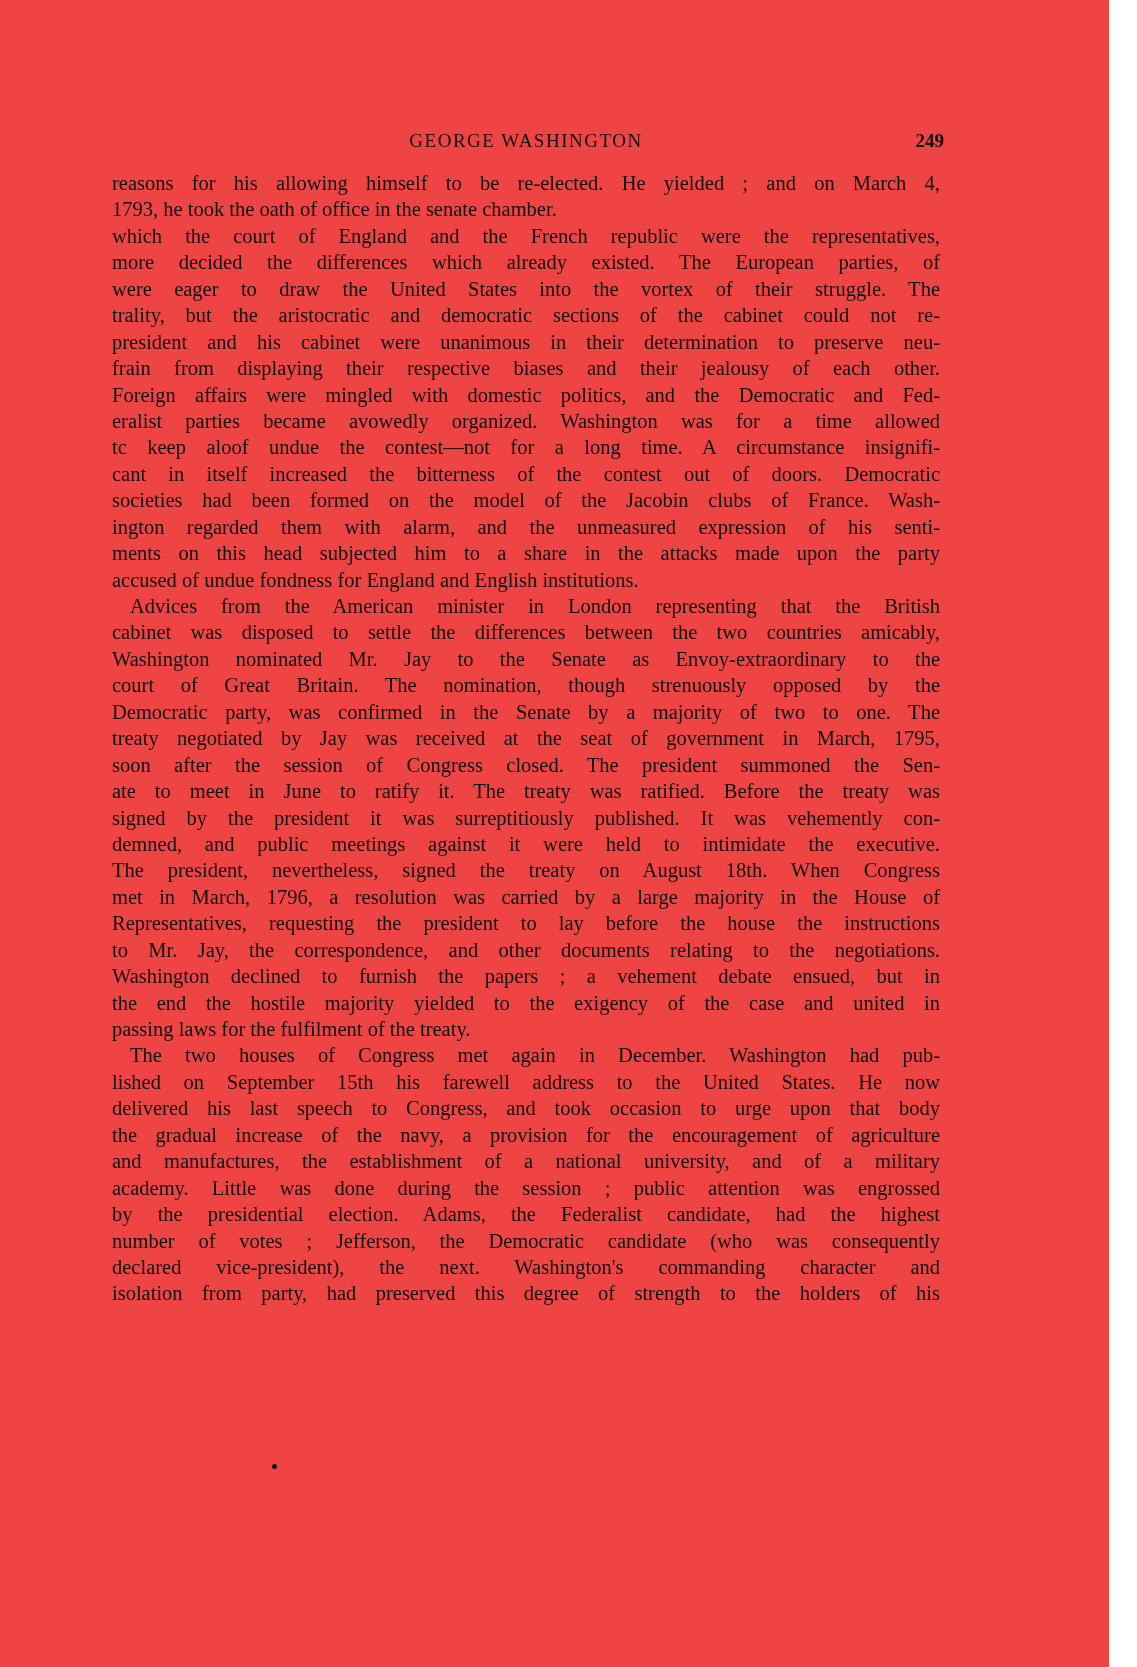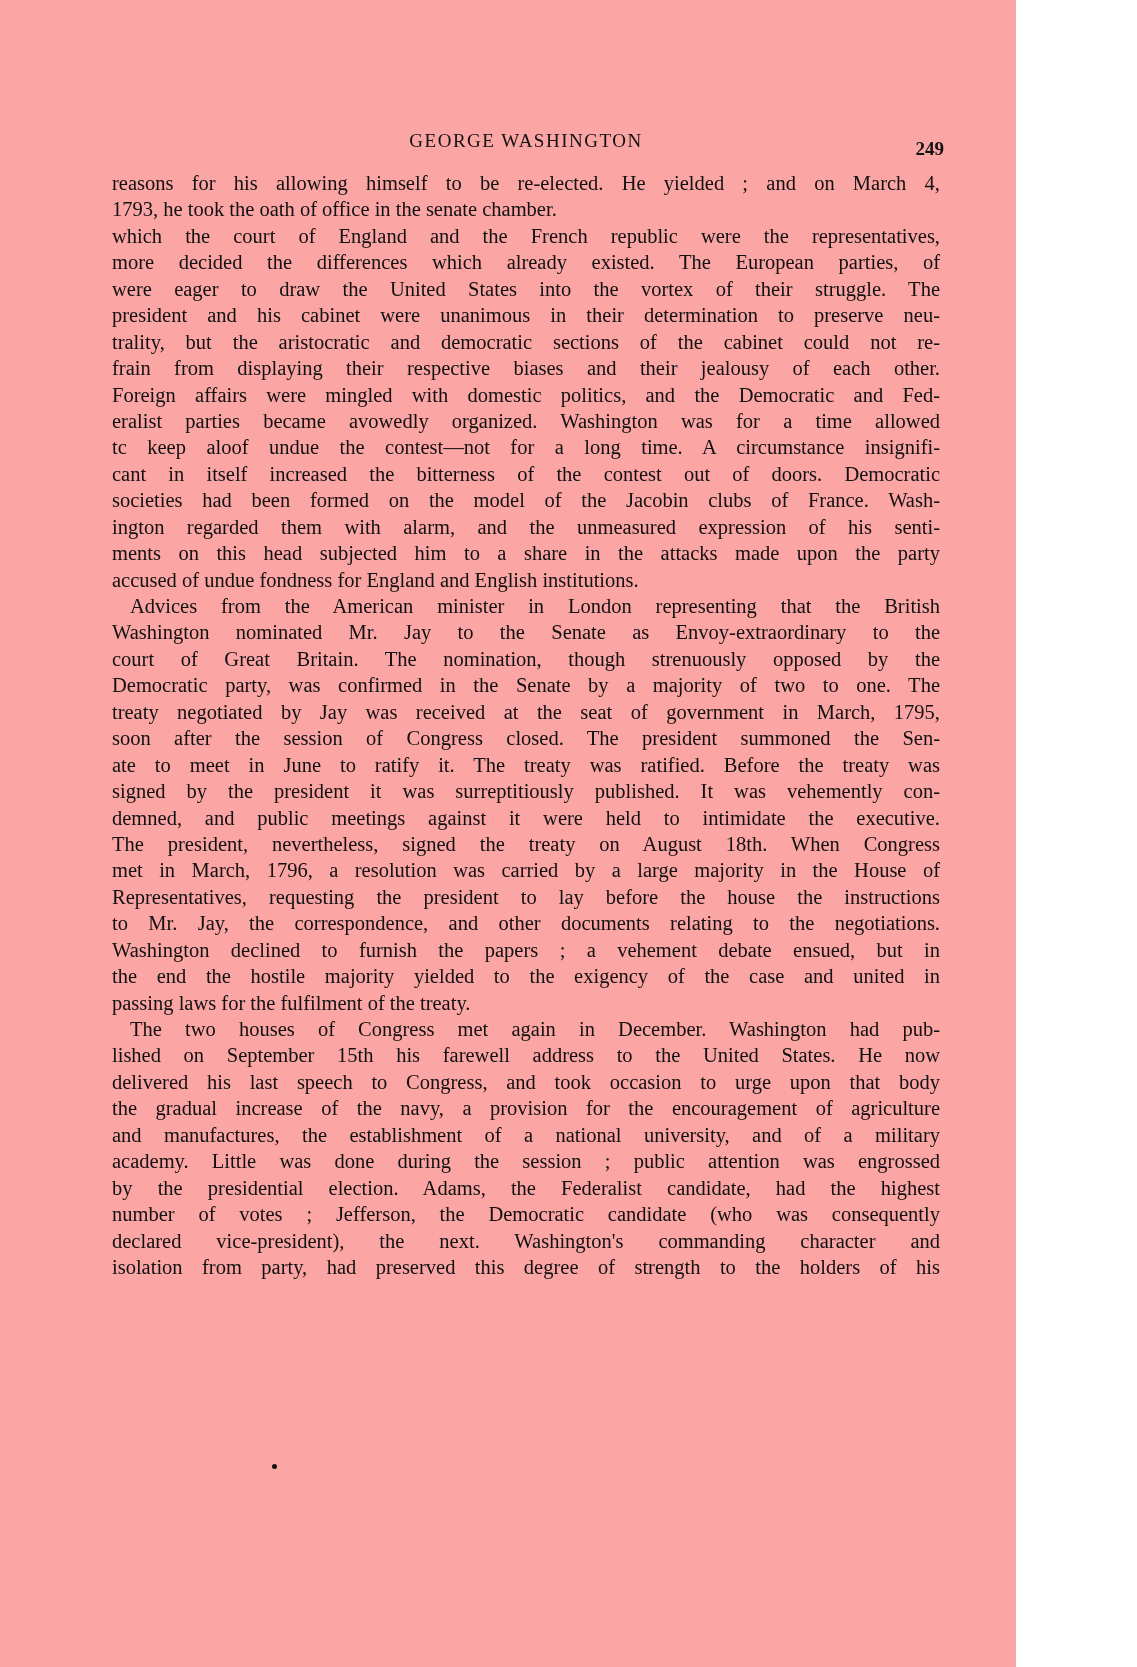--- a/index.html
+++ b/index.html
@@ -1,20 +1,20 @@
 <!DOCTYPE html>
 <html><head>
   <meta charset="utf-8">
   <style>
     html, body { margin: 0; padding: 0; background: #ffffff; }
     body { width: 1137px; height: 1667px; position: relative; overflow: hidden; }
-    .page { position: absolute; left: 0; top: 0; width: 1016px; height: 1667px; background: #fca5a5; color: #111111; font-family: "Liberation Serif", "DejaVu Serif", serif; }
+    .page { position: absolute; left: 0; top: 0; width: 1109px; height: 1667px; background: #ef4444; color: #111111; font-family: "Liberation Serif", "DejaVu Serif", serif; }
     .running-head { position: absolute; top: 128px; left: 112px; width: 828px; height: 28px; }
     .running-title { position: absolute; left: 0; right: 0; text-align: center; font-size: 19px; letter-spacing: 1.5px; top: 2px; }
-    .page-number { position: absolute; right: -4px; top: 10px; font-size: 19px; font-weight: bold; }
+    .page-number { position: absolute; right: -4px; top: 2px; font-size: 19px; font-weight: bold; }
     .body-text { position: absolute; left: 112px; top: 170px; width: 828px; }
     .line { height: 26.45px; line-height: 26.45px; font-size: 20.5px; white-space: nowrap; text-align: justify; text-align-last: justify; overflow: visible; }
     .line.indent { padding-left: 18px; }
     .line.last { text-align-last: left; }
     .bullet { position: absolute; left: 272px; top: 1464px; width: 5px; height: 5px; border-radius: 50%; background: #111; }
   </style>
 </head>
 <body>
 
 <div class="page">
@@ -22,32 +22,33 @@
     <div class="running-title">GEORGE WASHINGTON</div>
     <div class="page-number">249</div>
   </div>
 
   <div class="body-text" id="body-text">
       <div class="line">reasons for his allowing himself to be re-elected.  He yielded ; and on March 4,</div>
       <div class="line last">1793, he took the oath of office in the senate chamber.</div>
       <div class="line">which the court of England and the French republic were the representatives,</div>
       <div class="line">more decided the differences which already existed.  The European parties, of</div>
       <div class="line">were eager to draw the United States into the vortex of their struggle.  The</div>
+      <div class="line">trality, but the aristocratic and democratic sections of the cabinet could not re-</div>
       <div class="line">president and his cabinet were unanimous in their determination to preserve neu-</div>
-      <div class="line">trality, but the aristocratic and democratic sections of the cabinet could not re-</div>
       <div class="line">frain from displaying their respective biases and their jealousy of each other.</div>
       <div class="line">Foreign affairs were mingled with domestic politics, and the Democratic and Fed-</div>
       <div class="line">eralist parties became avowedly organized.  Washington was for a time allowed</div>
       <div class="line">tc keep aloof undue the contest—not for a long time.  A circumstance insignifi-</div>
       <div class="line">cant in itself increased the bitterness of the contest out of doors.  Democratic</div>
       <div class="line">societies had been formed on the model of the Jacobin clubs of France.  Wash-</div>
       <div class="line">ington regarded them with alarm, and the unmeasured expression of his senti-</div>
       <div class="line">ments on this head subjected him to a share in the attacks made upon the party</div>
       <div class="line last">accused of undue fondness for England and English institutions.</div>
       <div class="line indent">Advices from the American minister in London representing that the British</div>
+      <div class="line">cabinet was disposed to settle the differences between the two countries amicably,</div>
       <div class="line">Washington nominated Mr. Jay to the Senate as Envoy-extraordinary to the</div>
       <div class="line">court of Great Britain.  The nomination, though strenuously opposed by the</div>
       <div class="line">Democratic party, was confirmed in the Senate by a majority of two to one.  The</div>
       <div class="line">treaty negotiated by Jay was received at the seat of government in March, 1795,</div>
       <div class="line">soon after the session of Congress closed.  The president summoned the Sen-</div>
       <div class="line">ate to meet in June to ratify it.  The treaty was ratified.  Before the treaty was</div>
       <div class="line">signed by the president it was surreptitiously published.  It was vehemently con-</div>
       <div class="line">demned, and public meetings against it were held to intimidate the executive.</div>
       <div class="line">The president, nevertheless, signed the treaty on August 18th.  When Congress</div>
       <div class="line">met in March, 1796, a resolution was carried by a large majority in the House of</div>

